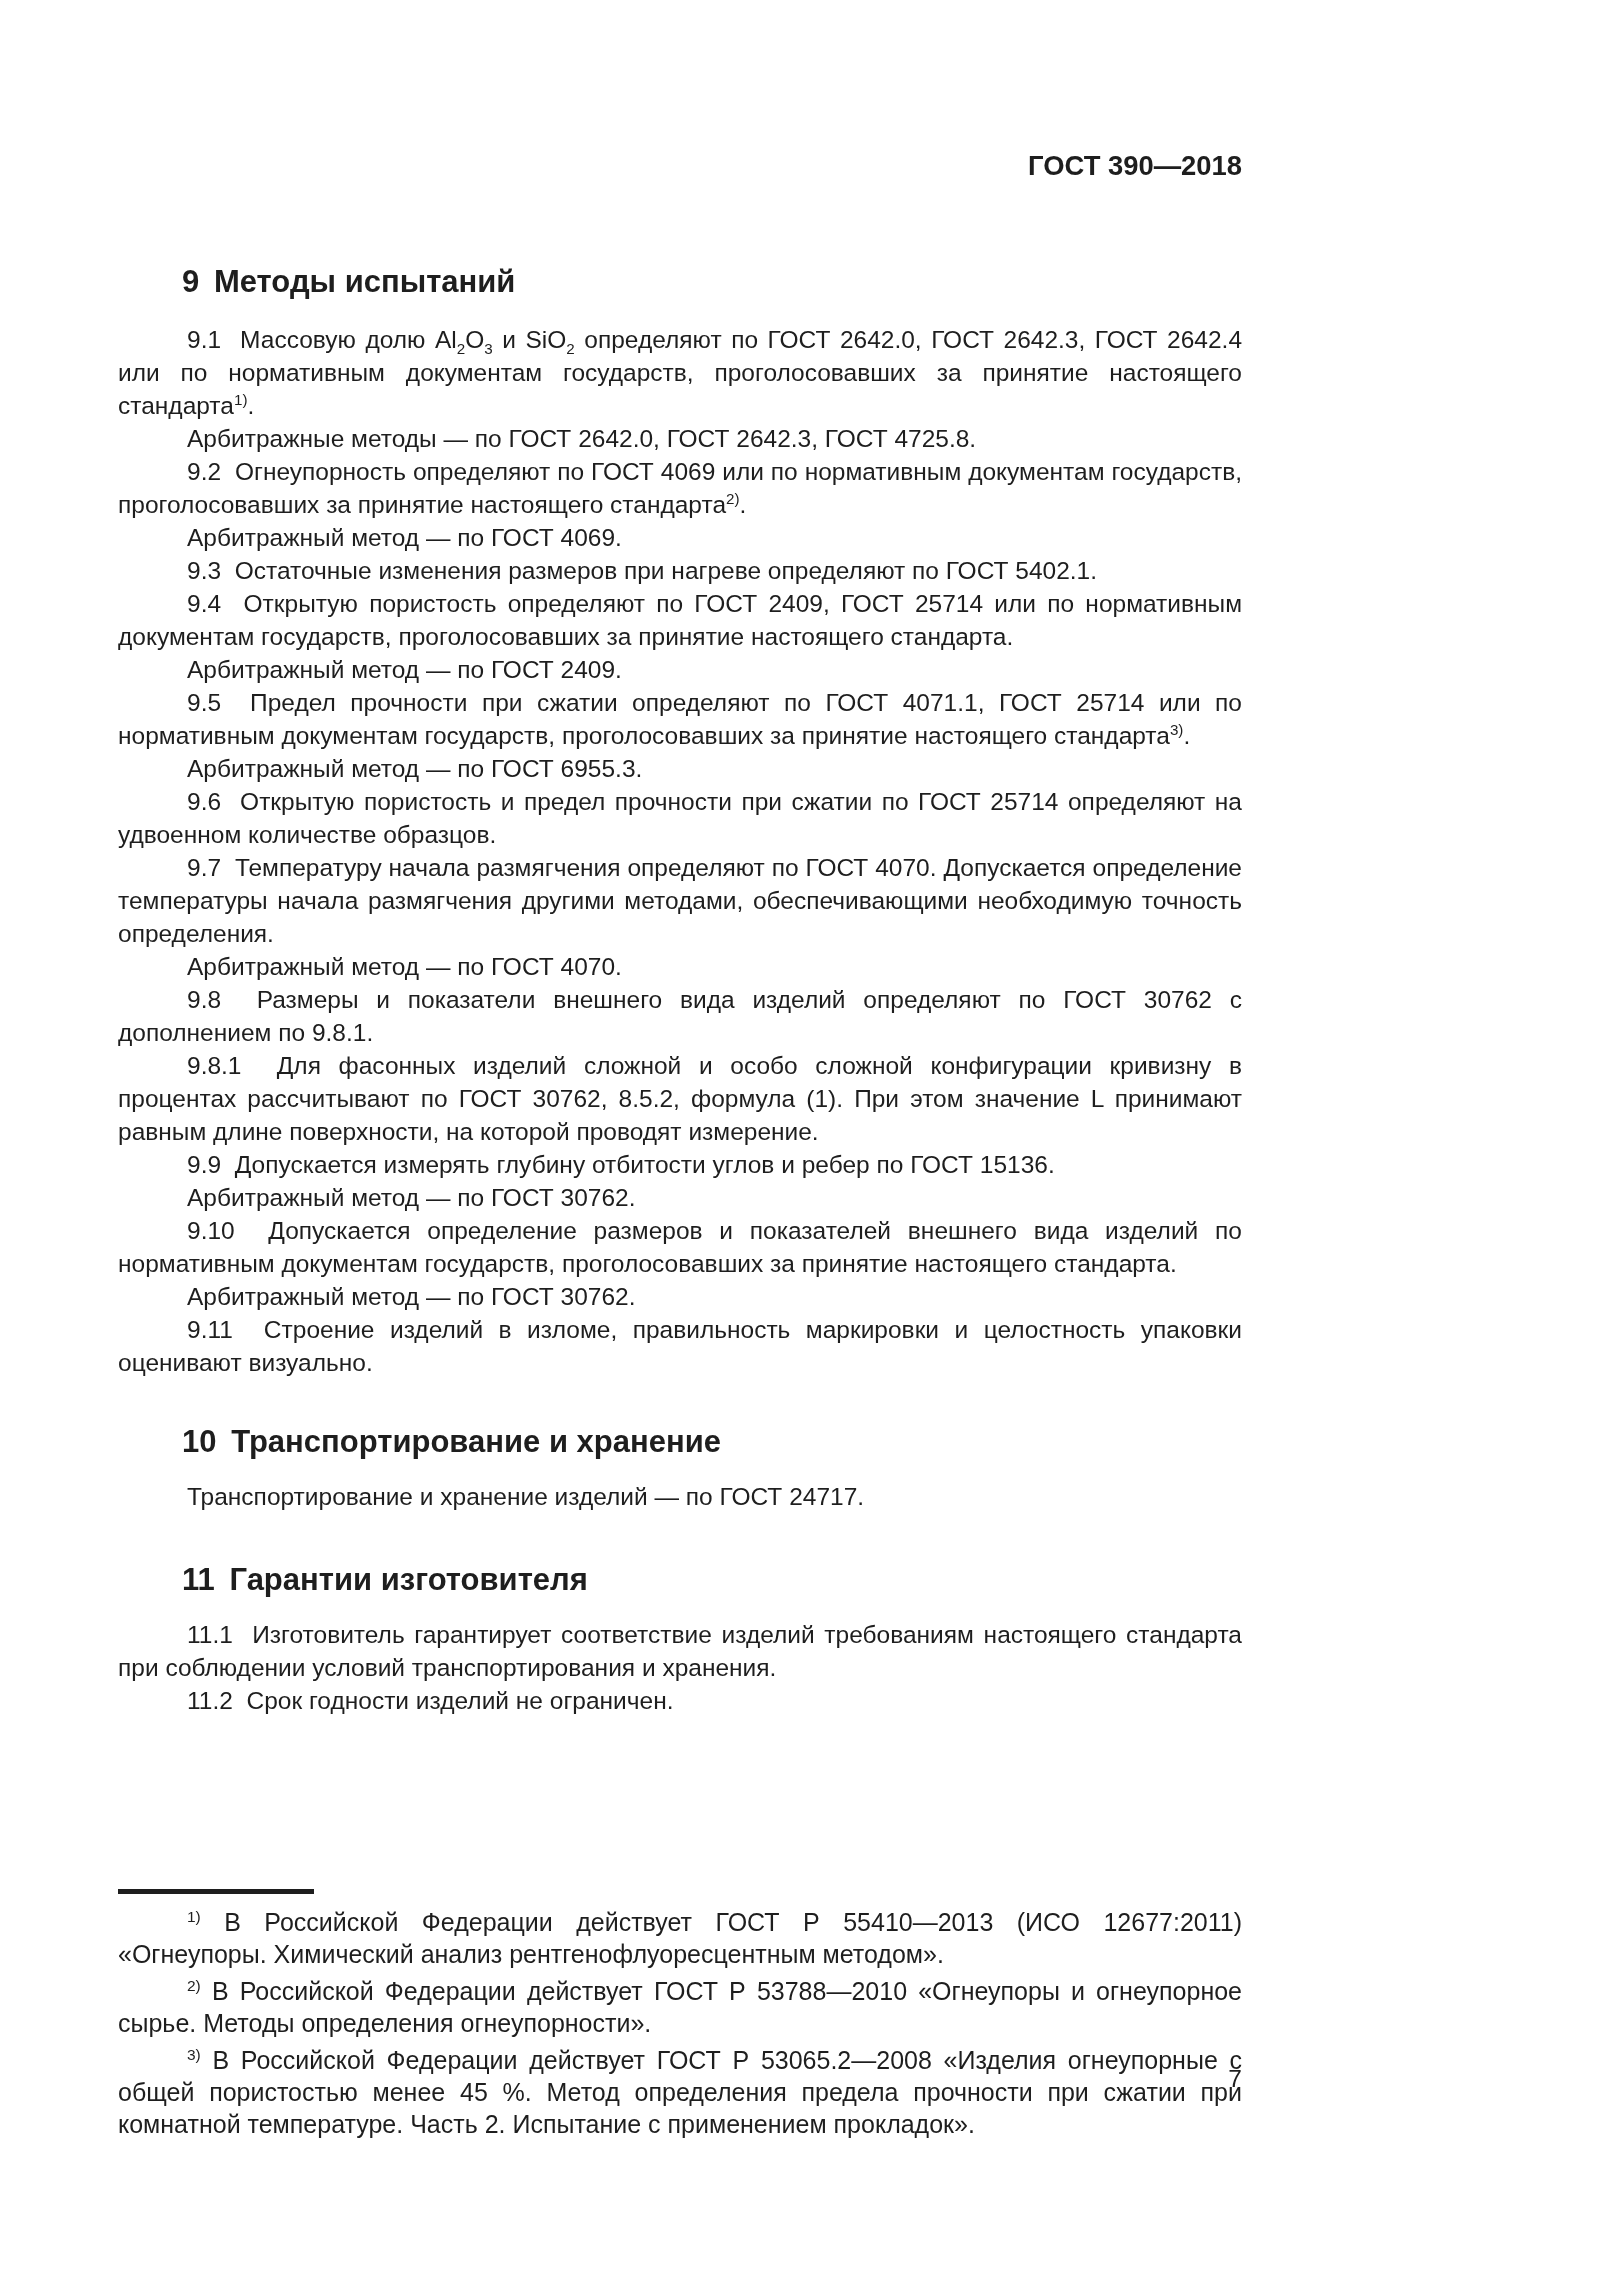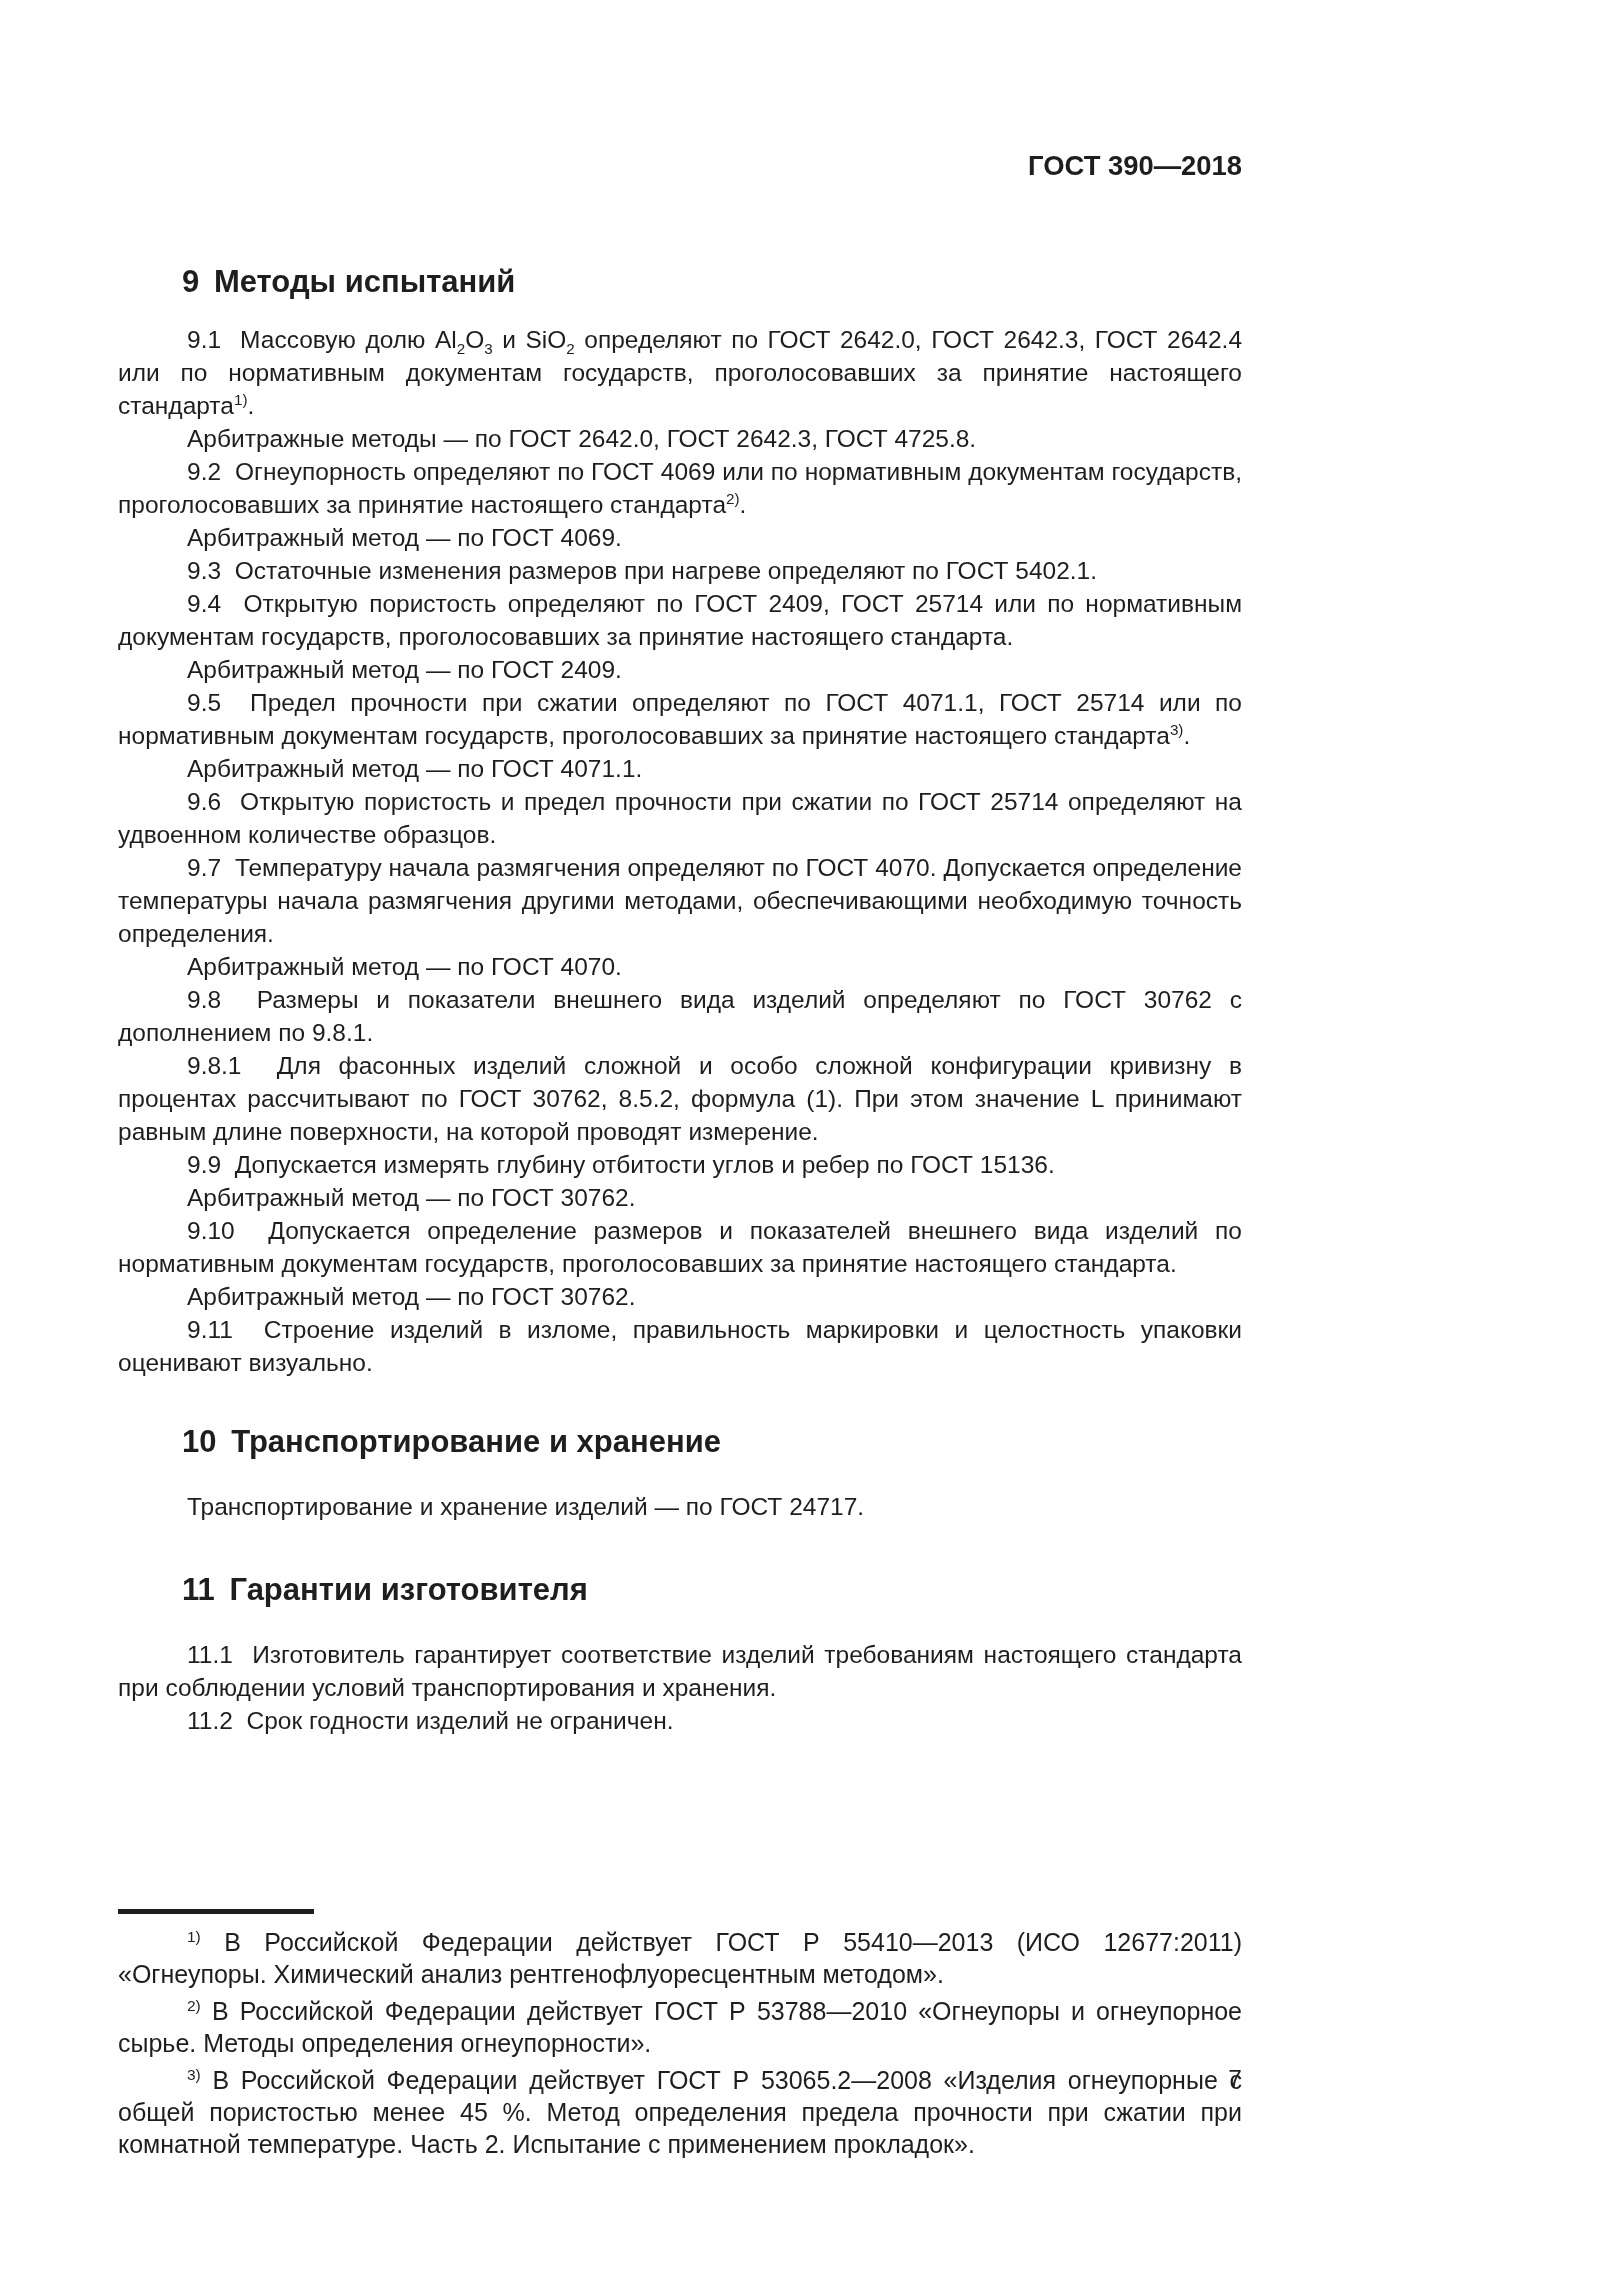--- a/index.html
+++ b/index.html
@@ -37,21 +37,21 @@
   #sec11 { margin-top: 49px; }
   p.clause {
     margin: 0;
     font-size: 24.5px;
     line-height: 33px;
     text-align: justify;
     text-indent: 69px;
     hyphens: manual;
   }
   p.clause.first { margin-top: 23.5px; }
-  p.clause.first-s { margin-top: 31px; }
+  p.clause.first-s { margin-top: 21px; }
   sub, sup { line-height: 0; }
   sub { font-size: 62%; vertical-align: sub; }
   sup { font-size: 62%; vertical-align: super; }
   .footnotes { margin-top: 172px; }
   .fn-rule {
     width: 196px;
     height: 4.9px;
     background: #1e1e1e;
   }
   p.footnote {
@@ -83,21 +83,21 @@
   <h2 class="sec" id="sec9"><span class="num">9</span><span>Методы испытаний</span></h2>
 
   <p class="clause first">9.1&nbsp; Массовую долю Al<sub>2</sub>O<sub>3</sub> и SiO<sub>2</sub> определяют по ГОСТ 2642.0, ГОСТ 2642.3, ГОСТ 2642.4 или по нормативным документам государств, проголосовавших за принятие настоящего стандарта<sup>1)</sup>.</p>
   <p class="clause">Арбитражные методы — по ГОСТ 2642.0, ГОСТ 2642.3, ГОСТ 4725.8.</p>
   <p class="clause">9.2&nbsp; Огнеупорность определяют по ГОСТ 4069 или по нормативным документам государств, проголосовавших за принятие настоящего стандарта<sup>2)</sup>.</p>
   <p class="clause">Арбитражный метод — по ГОСТ 4069.</p>
   <p class="clause">9.3&nbsp; Остаточные изменения размеров при нагреве определяют по ГОСТ 5402.1.</p>
   <p class="clause">9.4&nbsp; Открытую пористость определяют по ГОСТ 2409, ГОСТ 25714 или по нормативным докумен­там государств, проголосовавших за принятие настоящего стандарта.</p>
   <p class="clause">Арбитражный метод — по ГОСТ 2409.</p>
   <p class="clause">9.5&nbsp; Предел прочности при сжатии определяют по ГОСТ 4071.1, ГОСТ 25714 или по нормативным документам государств, проголосовавших за принятие настоящего стандарта<sup>3)</sup>.</p>
-  <p class="clause">Арбитражный метод — по ГОСТ 4071.1.</p>
+  <p class="clause">Арбитражный метод — по ГОСТ 6955.3.</p>
   <p class="clause">9.6&nbsp; Открытую пористость и предел прочности при сжатии по ГОСТ 25714 определяют на удвоен­ном количестве образцов.</p>
   <p class="clause">9.7&nbsp; Температуру начала размягчения определяют по ГОСТ 4070. Допускается определение тем­пературы начала размягчения другими методами, обеспечивающими необходимую точность опреде­ления.</p>
   <p class="clause">Арбитражный метод — по ГОСТ 4070.</p>
   <p class="clause">9.8&nbsp; Размеры и показатели внешнего вида изделий определяют по ГОСТ 30762 с дополнением по 9.8.1.</p>
   <p class="clause">9.8.1&nbsp; Для фасонных изделий сложной и особо сложной конфигурации кривизну в процентах рас­считывают по ГОСТ 30762, 8.5.2, формула (1). При этом значение L принимают равным длине поверх­ности, на которой проводят измерение.</p>
   <p class="clause">9.9&nbsp; Допускается измерять глубину отбитости углов и ребер по ГОСТ 15136.</p>
   <p class="clause">Арбитражный метод — по ГОСТ 30762.</p>
   <p class="clause">9.10&nbsp; Допускается определение размеров и показателей внешнего вида изделий по нормативным документам государств, проголосовавших за принятие настоящего стандарта.</p>
   <p class="clause">Арбитражный метод — по ГОСТ 30762.</p>
   <p class="clause">9.11&nbsp; Строение изделий в изломе, правильность маркировки и целостность упаковки оценивают визуально.</p>

